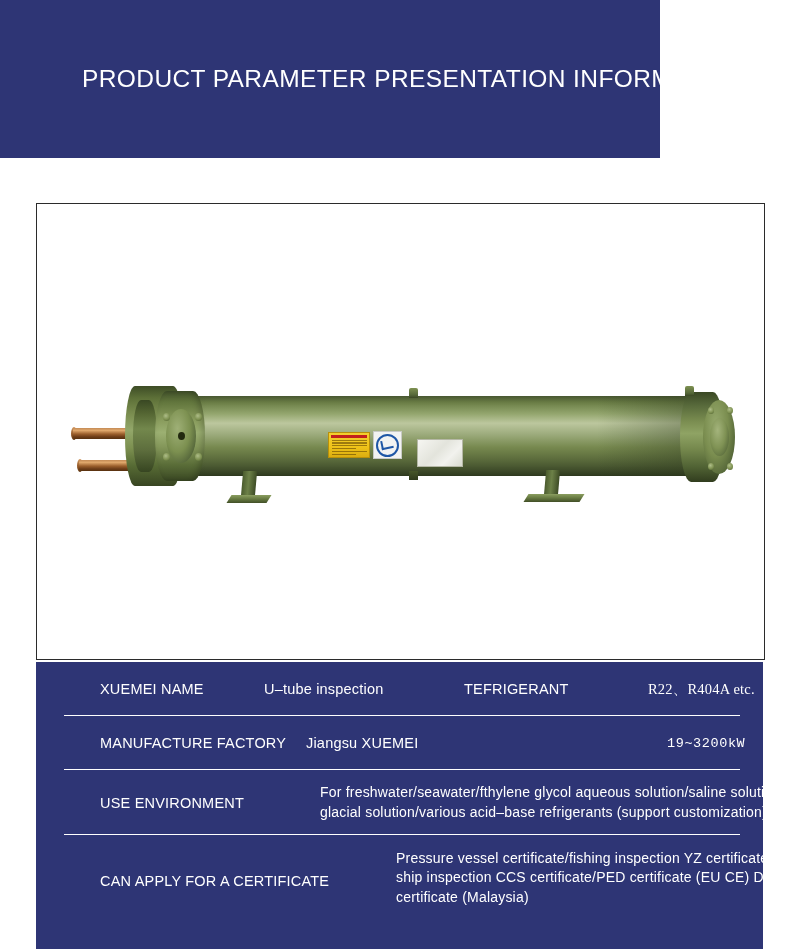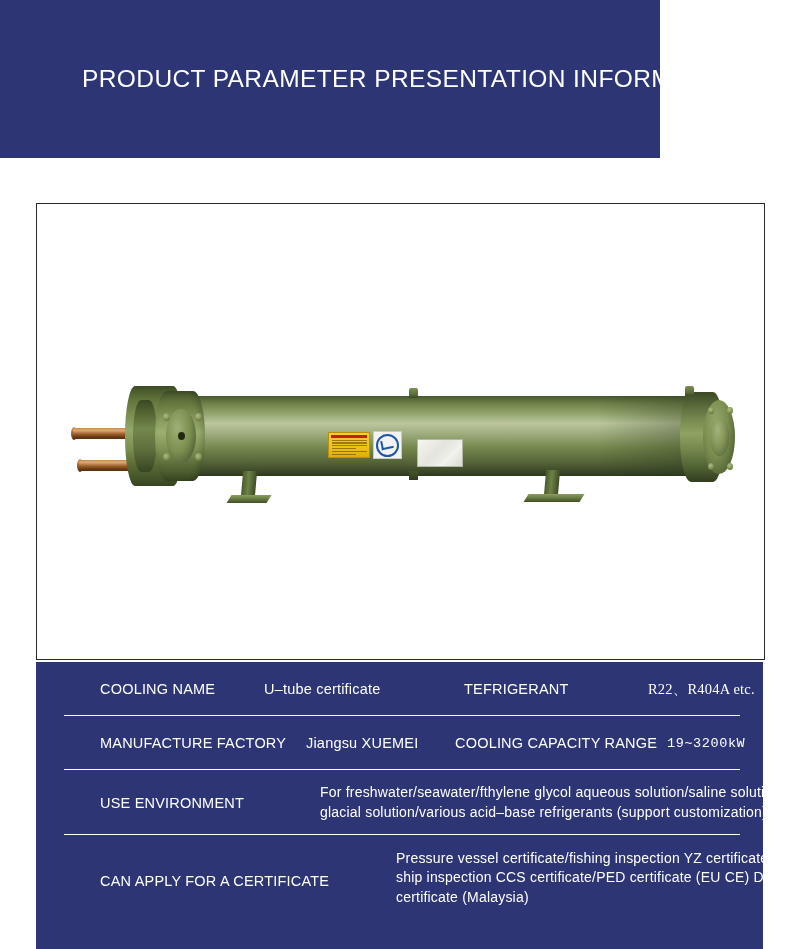--- a/index.html
+++ b/index.html
@@ -476,31 +476,30 @@
       <div class="cert-mark"></div>
     </div>
     <div class="nameplate"></div>
 
   </div>
 </div>
 
 <div class="spec-table">
 
   <div class="spec-row row-1">
-    <span class="cell-label r1-label">COOLING NAME</span>
-    <span class="cell-value r1-value">U–tube certificate</span>
+    <span class="cell-label r1-label">XUEMEI NAME</span>
+    <span class="cell-value r1-value">U–tube inspection</span>
     <span class="cell-label r1-label2">TEFRIGERANT</span>
     <span class="cell-value r1-value2">R22、R404A etc.</span>
     <span class="divider"></span>
   </div>
 
   <div class="spec-row row-2">
     <span class="cell-label r2-label">MANUFACTURE FACTORY</span>
     <span class="cell-value r2-value">Jiangsu XUEMEI</span>
-    <span class="cell-label r2-label2">COOLING CAPACITY RANGE</span>
     <span class="cell-value mono r2-value2">19~3200kW</span>
     <span class="divider"></span>
   </div>
 
   <div class="spec-row row-3">
     <span class="cell-label r3-label">USE ENVIRONMENT</span>
     <span class="cell-value multi r3-value">For freshwater/seawater/fthylene glycol aqueous solution/saline solution glacial solution/various acid–base refrigerants (support customization)</span>
     <span class="divider"></span>
   </div>
 

